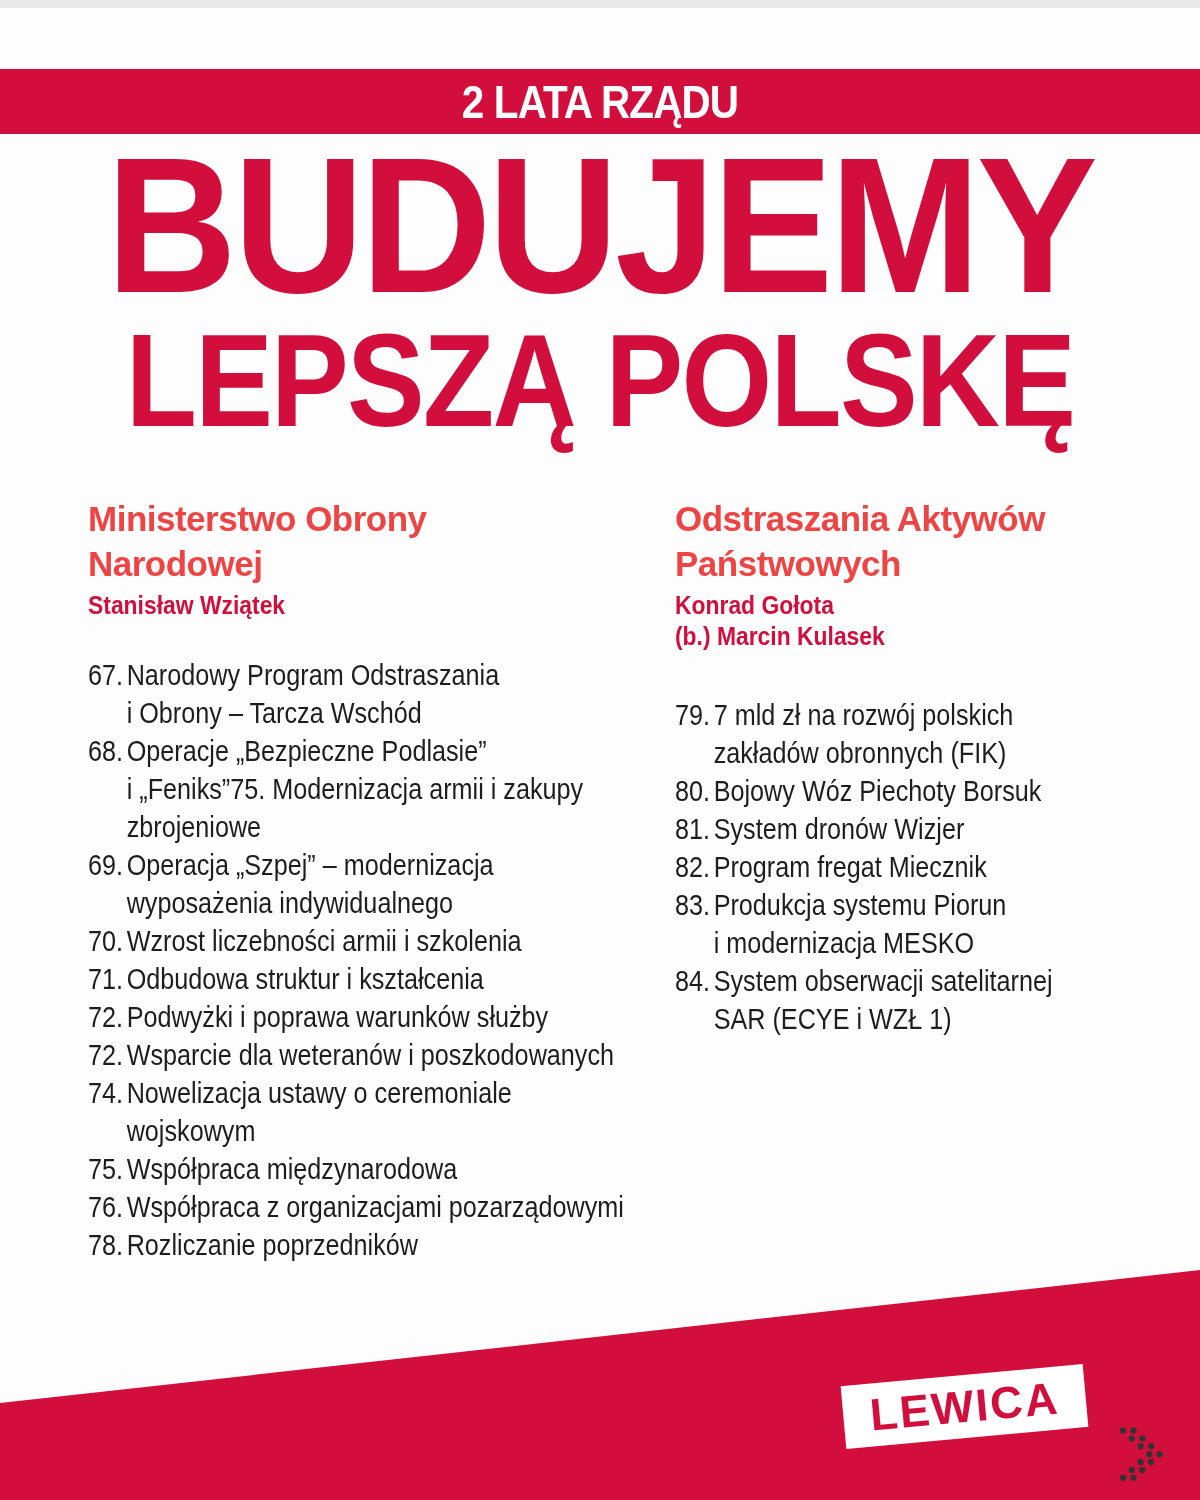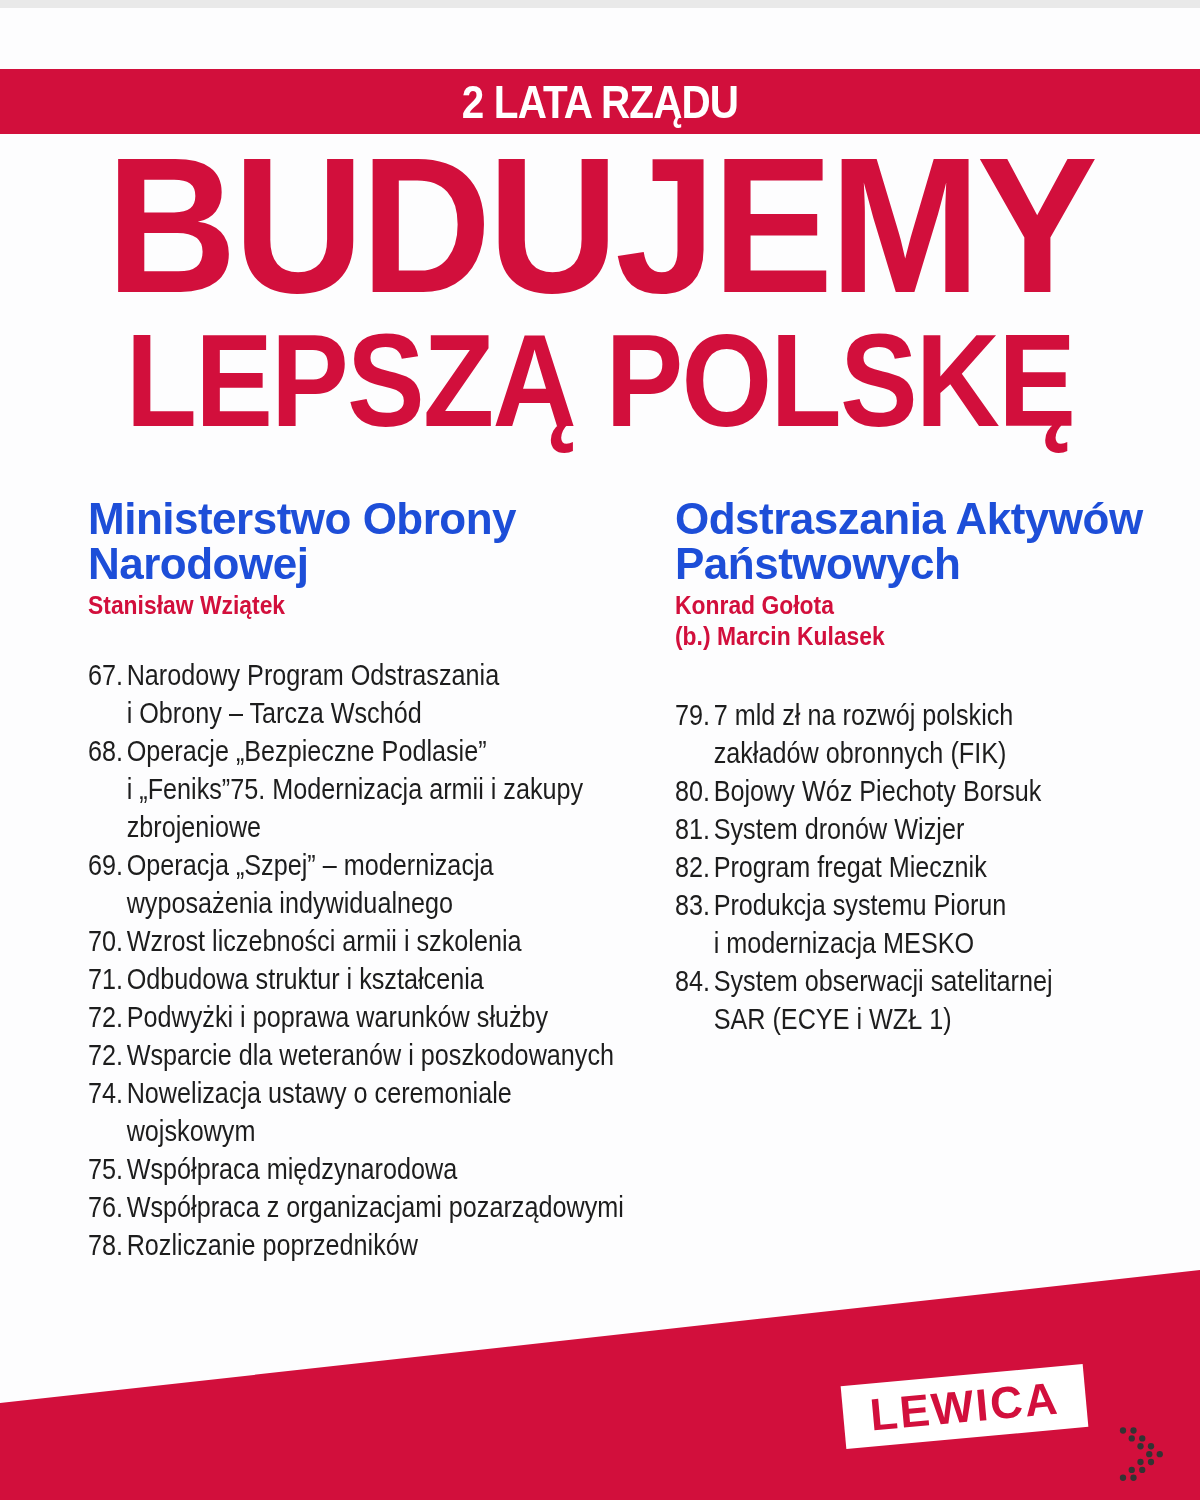--- a/index.html
+++ b/index.html
@@ -59,25 +59,25 @@
     line-height: 1;
     letter-spacing: -2px;
     transform: scaleX(0.89);
     transform-origin: 50% 0;
     white-space: nowrap;
   }
   
   .ministry {
     position: absolute;
     margin: 0;
-    font-size: 44px;
+    font-size: 35px;
     font-weight: bold;
     line-height: 45px;
     letter-spacing: -0.5px;
-    color: #1d4ed8;
+    color: #ef4444;
     white-space: pre-line;
   }
   .ministry.left  { left: 88px;  top: 488px; }
   .ministry.right { left: 675px; top: 488px; }
   .ministers {
     position: absolute;
     color: #d20f3c;
     font-weight: bold;
     font-size: 26px;
     line-height: 31px;

